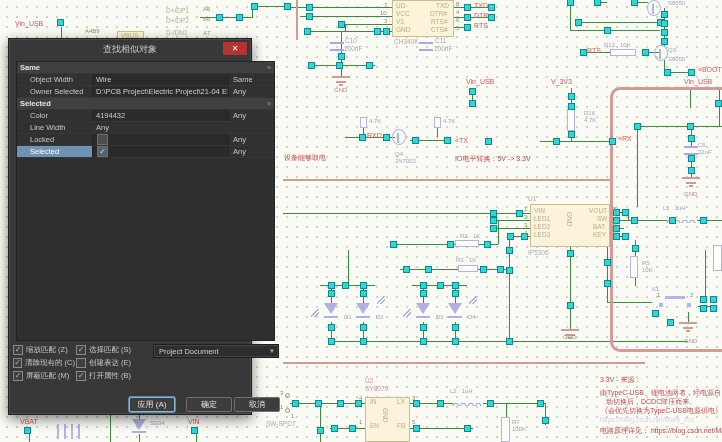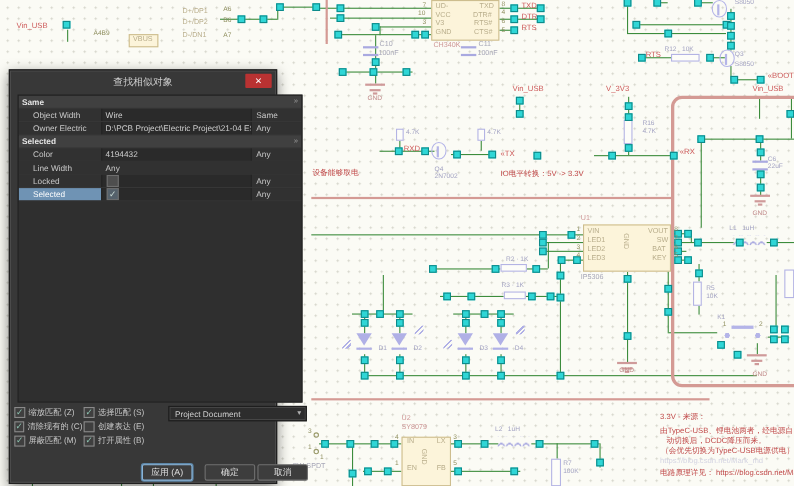--- a/index.html
+++ b/index.html
@@ -39,21 +39,21 @@
   .gnd::after{content:"";position:absolute;left:7px;top:6px;width:4px;border-top:2px solid #cf9a9a;}
   .tr{width:14px;height:16px;border:1px solid #b4b4e8;border-radius:50%;}
   .tr::before{content:"";position:absolute;left:4px;top:3px;height:10px;border-left:2px solid #b4b4e8;}
   .bat{width:24px;height:15px;background:repeating-linear-gradient(90deg,#b4b4e8 0 2px,transparent 2px 7px);}
   .sw{width:46px;height:13px;background-image:radial-gradient(circle 2.5px at 9px 10px,#b4b4e8 90%,transparent),radial-gradient(circle 2.5px at 37px 10px,#b4b4e8 90%,transparent),linear-gradient(#b4b4e8,#b4b4e8);background-size:100% 100%,100% 100%,20px 3px;background-position:0 0,0 0,13px 1px;background-repeat:no-repeat;}
   .pinc{width:5px;height:5px;border:1px solid #9a9a6a;border-radius:50%;}
   .redbox{width:160px;height:265px;border:3px solid #d49a94;border-radius:10px;}
   
   #dialog{position:absolute;left:8px;top:38px;width:244px;height:377px;z-index:10;
     background:#383838;border:1px solid #1f1f1f;box-sizing:border-box;
-    box-shadow:0 4px 12px rgba(0,0,0,.5),inset 0 0 0 1px #4b4b4b;color:#c9c9c9;margin-top:25px;}
+    box-shadow:0 4px 12px rgba(0,0,0,.5),inset 0 0 0 1px #4b4b4b;color:#c9c9c9;}
   #titlebar{position:relative;height:18px;}
   #dlg-title{position:absolute;left:0;right:0;top:4px;text-align:center;font-size:9px;color:#cccccc;}
   #dlg-close{position:absolute;right:4px;top:3px;width:24px;height:13px;background:#b93232;color:#fff;
     font-size:8px;font-weight:bold;text-align:center;line-height:13px;border-radius:1px;cursor:pointer;}
   #inset{position:absolute;left:7px;top:22px;width:259px;height:280px;background:#2f2f2f;border:1px solid #232323;box-sizing:border-box;overflow:hidden;}
   .srow{height:11px;background:#404040;border-bottom:1px solid #363636;display:flex;justify-content:space-between;align-items:center;
     padding:0 3px;font-weight:bold;font-size:7.5px;color:#e4e4e4;}
   .srow .chev{color:#9a9a9a;font-weight:normal;font-size:7px;}
   .prow{display:flex;align-items:center;height:11px;border-bottom:1px solid #363636;background:#313131;}
   .plabel{width:62px;padding-left:13px;font-size:7.5px;color:#c8c8c8;height:100%;display:flex;align-items:center;box-sizing:content-box;}
@@ -464,21 +464,21 @@
           <div class="srow">
             <span>Same</span>
             <span class="chev">»</span>
           </div>
           <div class="prow">
             <span class="plabel">Object Width</span>
             <span class="pval">Wire</span>
             <span class="pmatch">Same</span>
           </div>
           <div class="prow">
-            <span class="plabel">Owner Electric</span>
+            <span class="plabel">Owner Selected</span>
             <span class="pval">D:\PCB Project\Electric Project\21-04 ESP32-DI</span>
             <span class="pmatch">Any</span>
           </div>
           <div class="srow">
             <span>Selected</span>
             <span class="chev">»</span>
           </div>
           <div class="prow">
             <span class="plabel">Color</span>
             <span class="pval">4194432</span>

